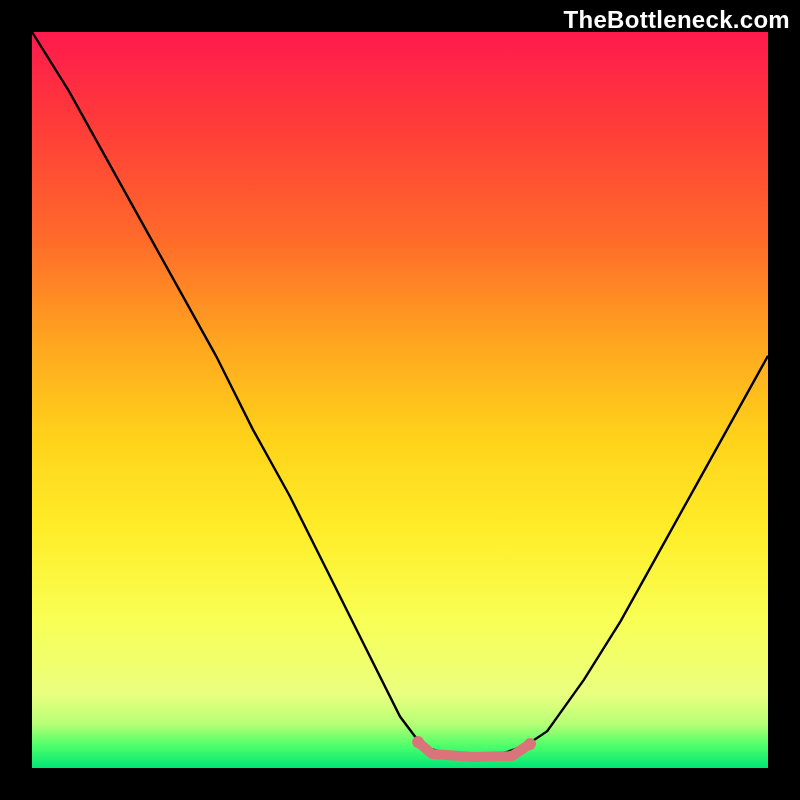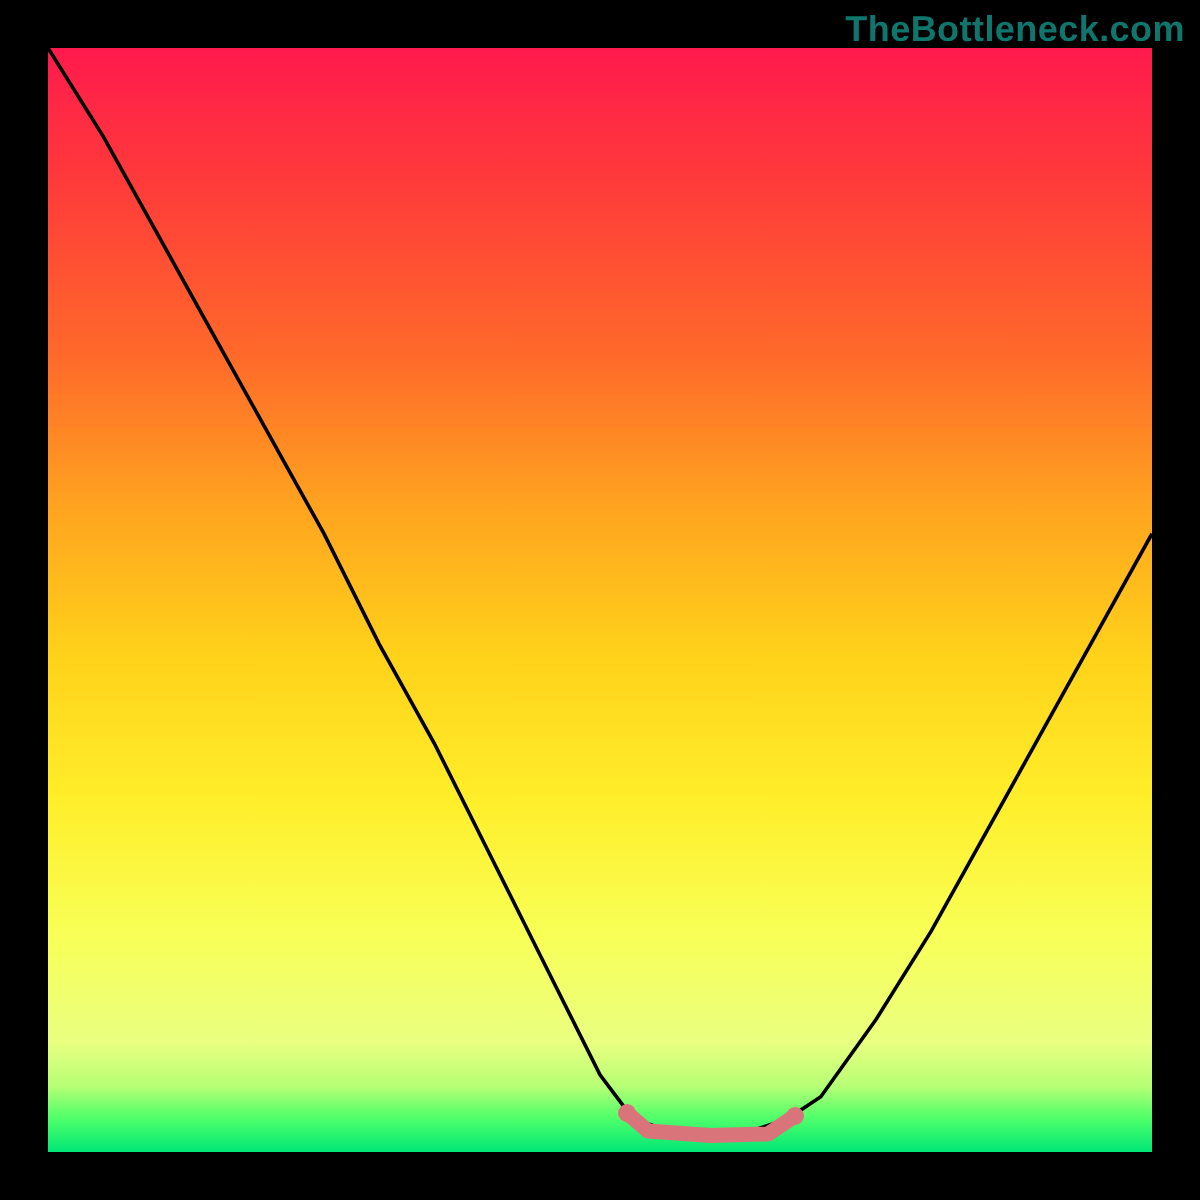--- a/index.html
+++ b/index.html
@@ -10,21 +10,21 @@
           #ff3a3a 12%,
           #ff6a2a 28%,
           #ffa51f 42%,
           #ffd21a 55%,
           #ffee2a 68%,
           #f8ff55 80%,
           #eaff80 90%,
           #b7ff75 94%,
           #4dff6a 97%,
           #00e676 100%);}
-  .watermark{position:absolute;top:6px;right:10px;font:700 24px Arial,Helvetica,sans-serif;color:#0f766e;letter-spacing:.3px;margin-left:24px;}
+  .watermark{position:absolute;top:6px;right:10px;font:700 24px Arial,Helvetica,sans-serif;color:#ffffff;letter-spacing:.3px;margin-left:24px;}
   svg.curve{position:absolute;left:0;top:0;}
 </style>
 </head>
 <body>
 
 <div class="frame">
   <div class="plot">
     <svg class="curve" width="736" height="736" viewBox="0 0 736 736">
       <path fill="none" stroke="#000" stroke-width="2.4" d="M 0 0
                L 36.8 58.9

